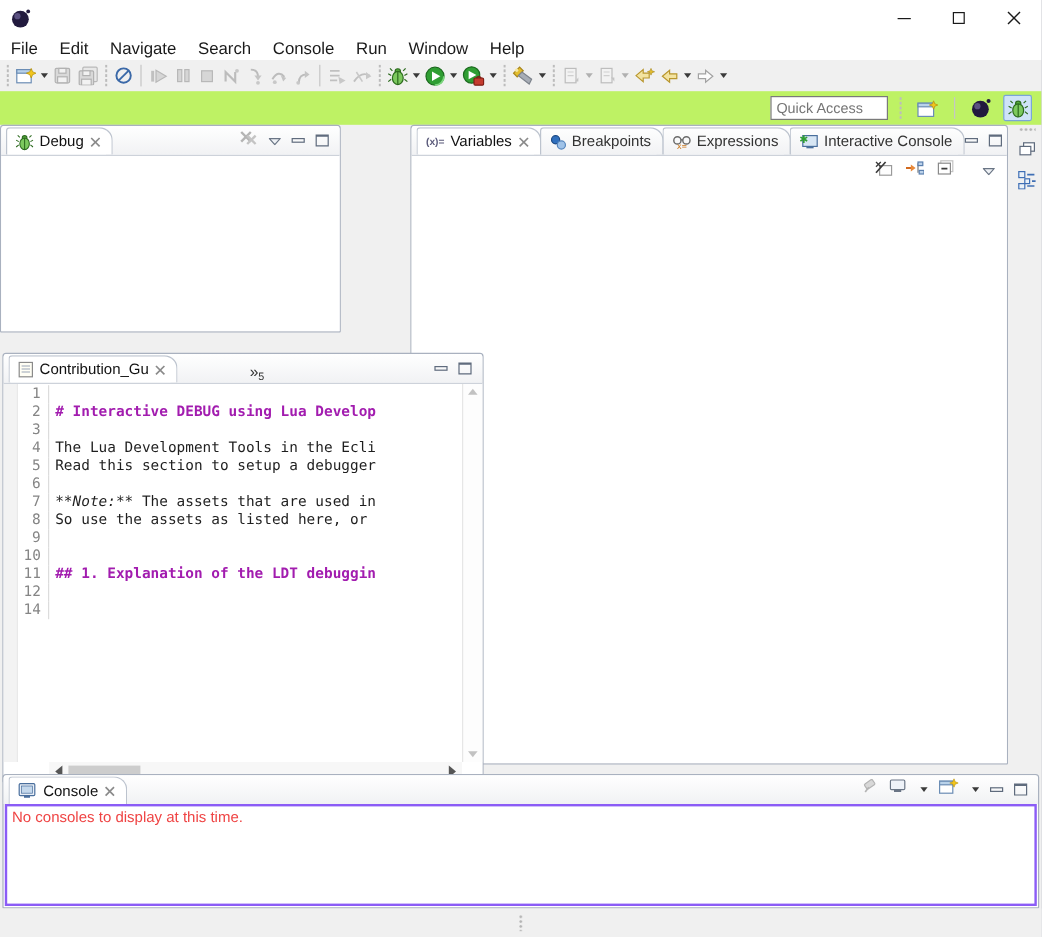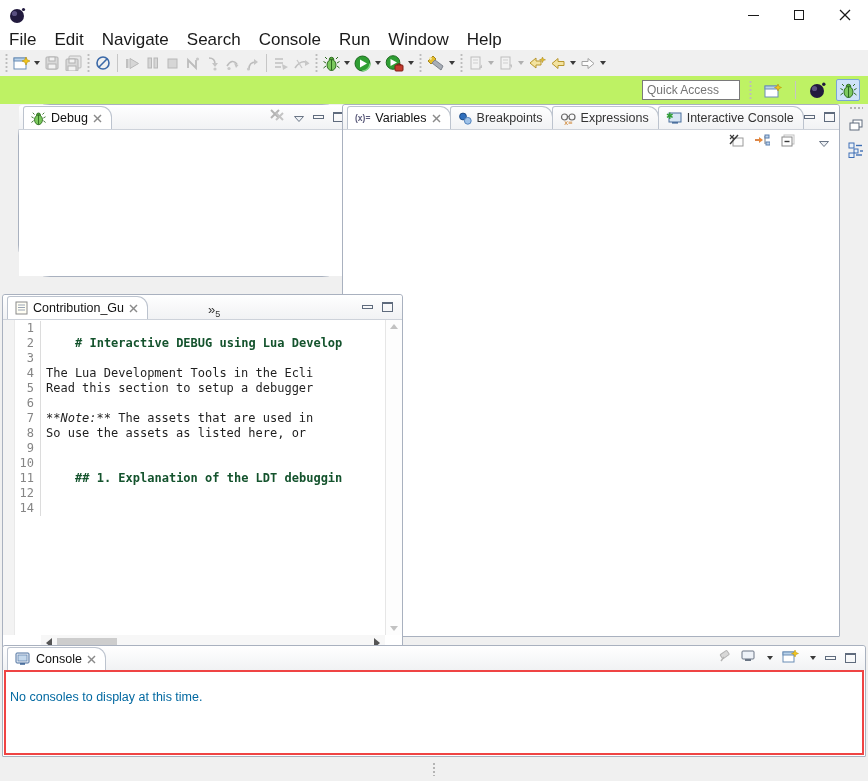--- a/index.html
+++ b/index.html
@@ -9,21 +9,21 @@
             outline:1px solid #9aa0aa; }
 
   
   .titlebar { height:30px; background:#fff; display:flex; align-items:center; padding-left:9px; }
   .title-text { font-size:12.5px; color:#1a1a1a; margin-left:8px; }
   .win-controls { margin-left:auto; display:flex; height:100%; }
   .win-btn { width:46px; display:flex; align-items:center; justify-content:center; }
 
   
   .menubar { height:20px; background:#fff; display:flex; align-items:center; }
-  .menu-item { padding:0 9px; font-size:17px; color:#1a1a1a; height:100%;
+  .menu-item { padding:0 9px; font-size:14px; color:#1a1a1a; height:100%;
                display:flex; align-items:center; }
 
   
   .toolbar { height:26px; background:#f0f0f0; display:flex; align-items:center; padding-left:2px; }
   .tb { height:22px; min-width:20px; padding:0 2px; display:flex; align-items:center;
         justify-content:center; gap:2px; }
   .dd { width:0; height:0; border-left:3px solid transparent; border-right:3px solid transparent;
         border-top:4px solid #3a3a3a; margin-left:2px; }
   .dd.dis { border-top-color:#b0b0b0; }
   .grip { width:5px; height:18px; margin:0 2px;
@@ -74,42 +74,42 @@
   .ed-rows { flex:1; position:relative; overflow:hidden; padding-top:1px; }
   .ruler-strip { position:absolute; left:0; top:0; bottom:0; width:12px; background:#f3f3f3;
                  border-right:1px solid #e9e9e9; }
   .ed-row { display:flex; height:15px; line-height:15px;
             font-family:"DejaVu Sans Mono","Liberation Mono",monospace; font-size:12px;
             margin-left:13px; }
   .ed-num { width:25px; text-align:right; padding-right:6px; color:#858585;
             border-right:1px solid #dcdcdc; flex-shrink:0; }
   .ed-textwrap { flex:1; padding-left:5px; white-space:pre; overflow:hidden; color:#1f1f1f; }
   .ed-row.current .ed-textwrap { background:#d9e8fb; }
-  .seg-header { color:#14532d; font-weight:bold;margin-left:29px; }
+  .seg-header { color:#a21caf; font-weight:bold; }
   .seg-em { font-style:italic; }
   .vscroll { width:17px; background:#fdfdfd; border-left:1px solid #e6e6e6; display:flex;
              flex-direction:column; justify-content:space-between; align-items:center;
              padding:4px 0; flex-shrink:0; }
   .chev-up { width:0; height:0; border-left:4px solid transparent; border-right:4px solid transparent;
              border-bottom:5px solid #c2c2c2; }
   .chev-down { width:0; height:0; border-left:4px solid transparent; border-right:4px solid transparent;
                border-top:5px solid #c2c2c2; }
   .hscroll { height:16px; margin-left:38px; margin-right:17px; display:flex; align-items:center;
              background:#f7f7f7; flex-shrink:0; }
   .harrow-l { width:0; height:0; border-top:5px solid transparent; border-bottom:5px solid transparent;
               border-right:6px solid #555; margin:0 5px; }
   .harrow-r { width:0; height:0; border-top:5px solid transparent; border-bottom:5px solid transparent;
               border-left:6px solid #555; margin:0 5px; margin-left:auto; }
   .hthumb { width:60px; height:10px; background:#cdcdcd; }
   .chev-more { font-size:13px; color:#333; display:flex; align-items:flex-start; margin-left:60px; }
   .chev-more sub { font-size:9px; margin-top:7px; }
 
   
-  .console-body { flex:1; margin:0 1px 1px 1px; border:2px solid #ef4444; background:#fff;
-                  font-size:12.5px; color:#0369a1; padding:18px 4px; }
+  .console-body { flex:1; margin:0 1px 1px 1px; border:2px solid #8b5cf6; background:#fff;
+                  font-size:12.5px; color:#ef4444; padding:2px 4px; }
 
   
   .minbar { position:absolute; left:846px; top:106px; width:20px; height:64px;
             display:flex; flex-direction:column; align-items:center; gap:7px; }
   .dots-h { width:14px; height:4px;
             background-image:radial-gradient(circle,#b4b4b4 1px,transparent 1.2px);
             background-size:4px 4px; }
   .statusbar { position:absolute; left:0; right:0; bottom:0; height:24px; background:#f0f0f0;
                display:flex; justify-content:center; align-items:center; }
   .sash { position:absolute; background:transparent; }
@@ -352,21 +352,21 @@
         <line x1="14" y1="8" x2="16.5" y2="6.5" stroke="#2d6b1f" stroke-width="1"></line>
         <line x1="3" y1="11" x2="0.5" y2="13" stroke="#2d6b1f" stroke-width="1"></line>
         <line x1="14" y1="11" x2="16.5" y2="13" stroke="#2d6b1f" stroke-width="1"></line>
         <circle cx="8.5" cy="4.5" r="2.2" fill="#57ab3c" stroke="#2d6b1f"></circle>
         <ellipse cx="8.5" cy="10" rx="4.5" ry="5.5" fill="#7cc95e" stroke="#2d6b1f"></ellipse>
         <line x1="8.5" y1="4.5" x2="8.5" y2="15.5" stroke="#2d6b1f" stroke-width="1"></line>
       </svg>
     </div>
   </div>
 
-  <div class="panel" style="left:18px; top:104px; width:336px; height:173px;border-radius:32px;">
+  <div class="panel" style="left:0; top:104px; width:284px; height:173px;">
     <div class="tabstrip">
       <div class="tab active">
         <svg width="15" height="15" viewBox="0 0 17 17">
           <line x1="4" y1="4" x2="2" y2="2" stroke="#2d6b1f"></line>
             <line x1="13" y1="4" x2="15" y2="2" stroke="#2d6b1f"></line>
           <line x1="3" y1="8" x2="0.5" y2="6.5" stroke="#2d6b1f"></line>
             <line x1="14" y1="8" x2="16.5" y2="6.5" stroke="#2d6b1f"></line>
           <line x1="3" y1="11" x2="0.5" y2="13" stroke="#2d6b1f"></line>
             <line x1="14" y1="11" x2="16.5" y2="13" stroke="#2d6b1f"></line>
           <circle cx="8.5" cy="4.5" r="2.2" fill="#57ab3c" stroke="#2d6b1f"></circle>

